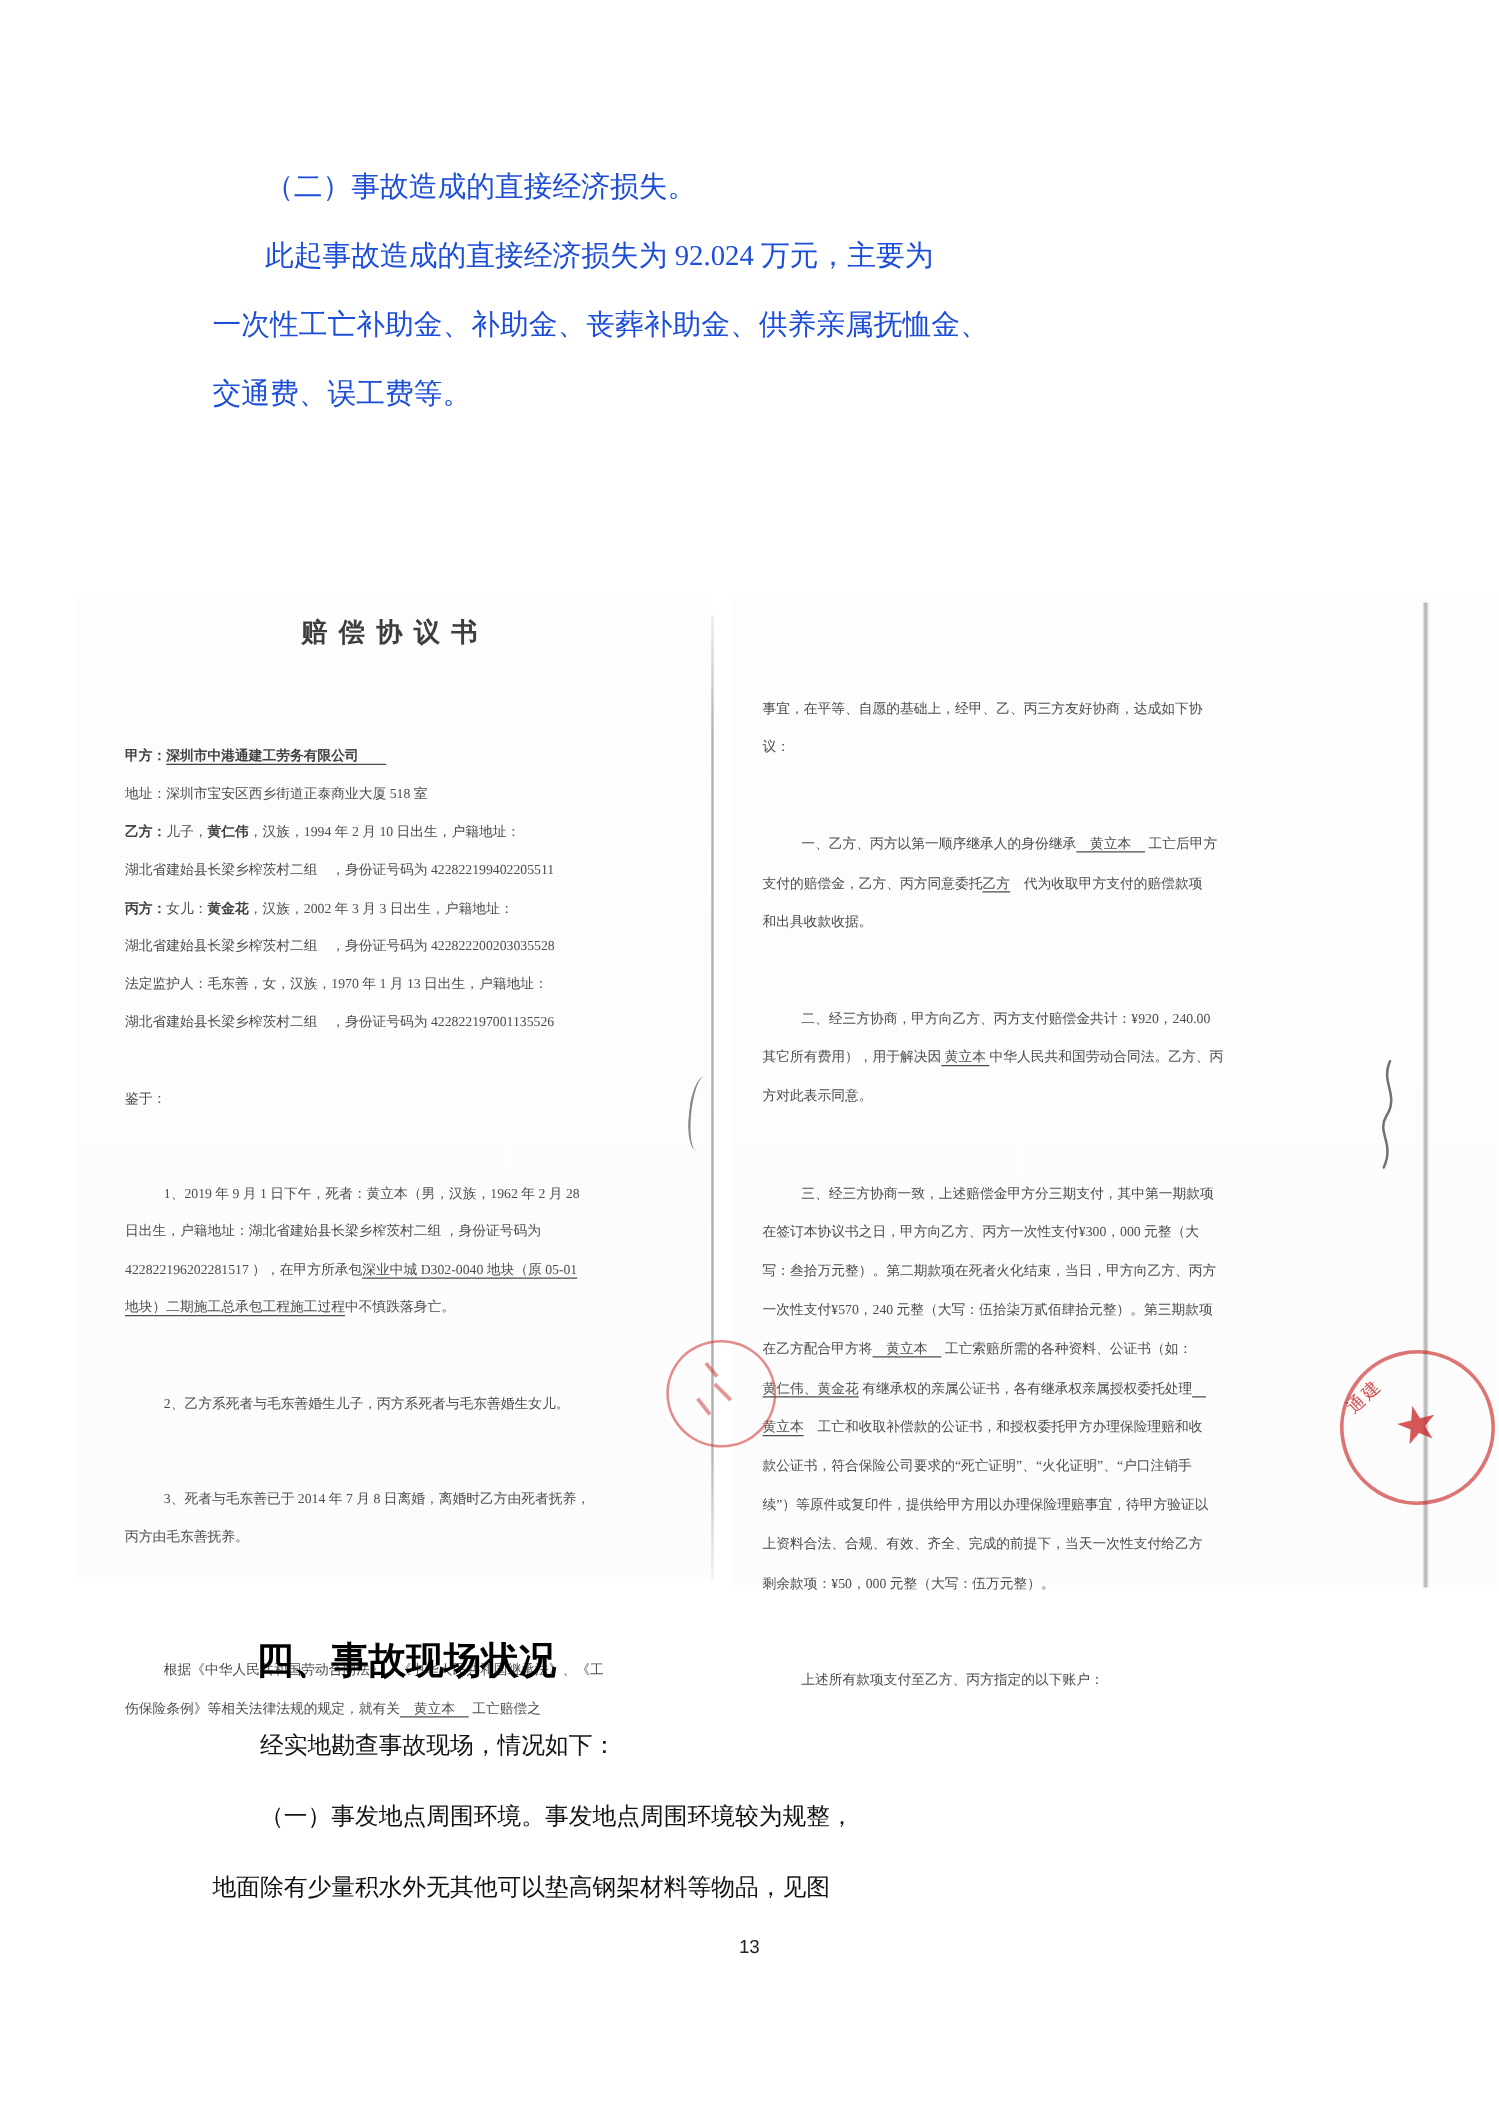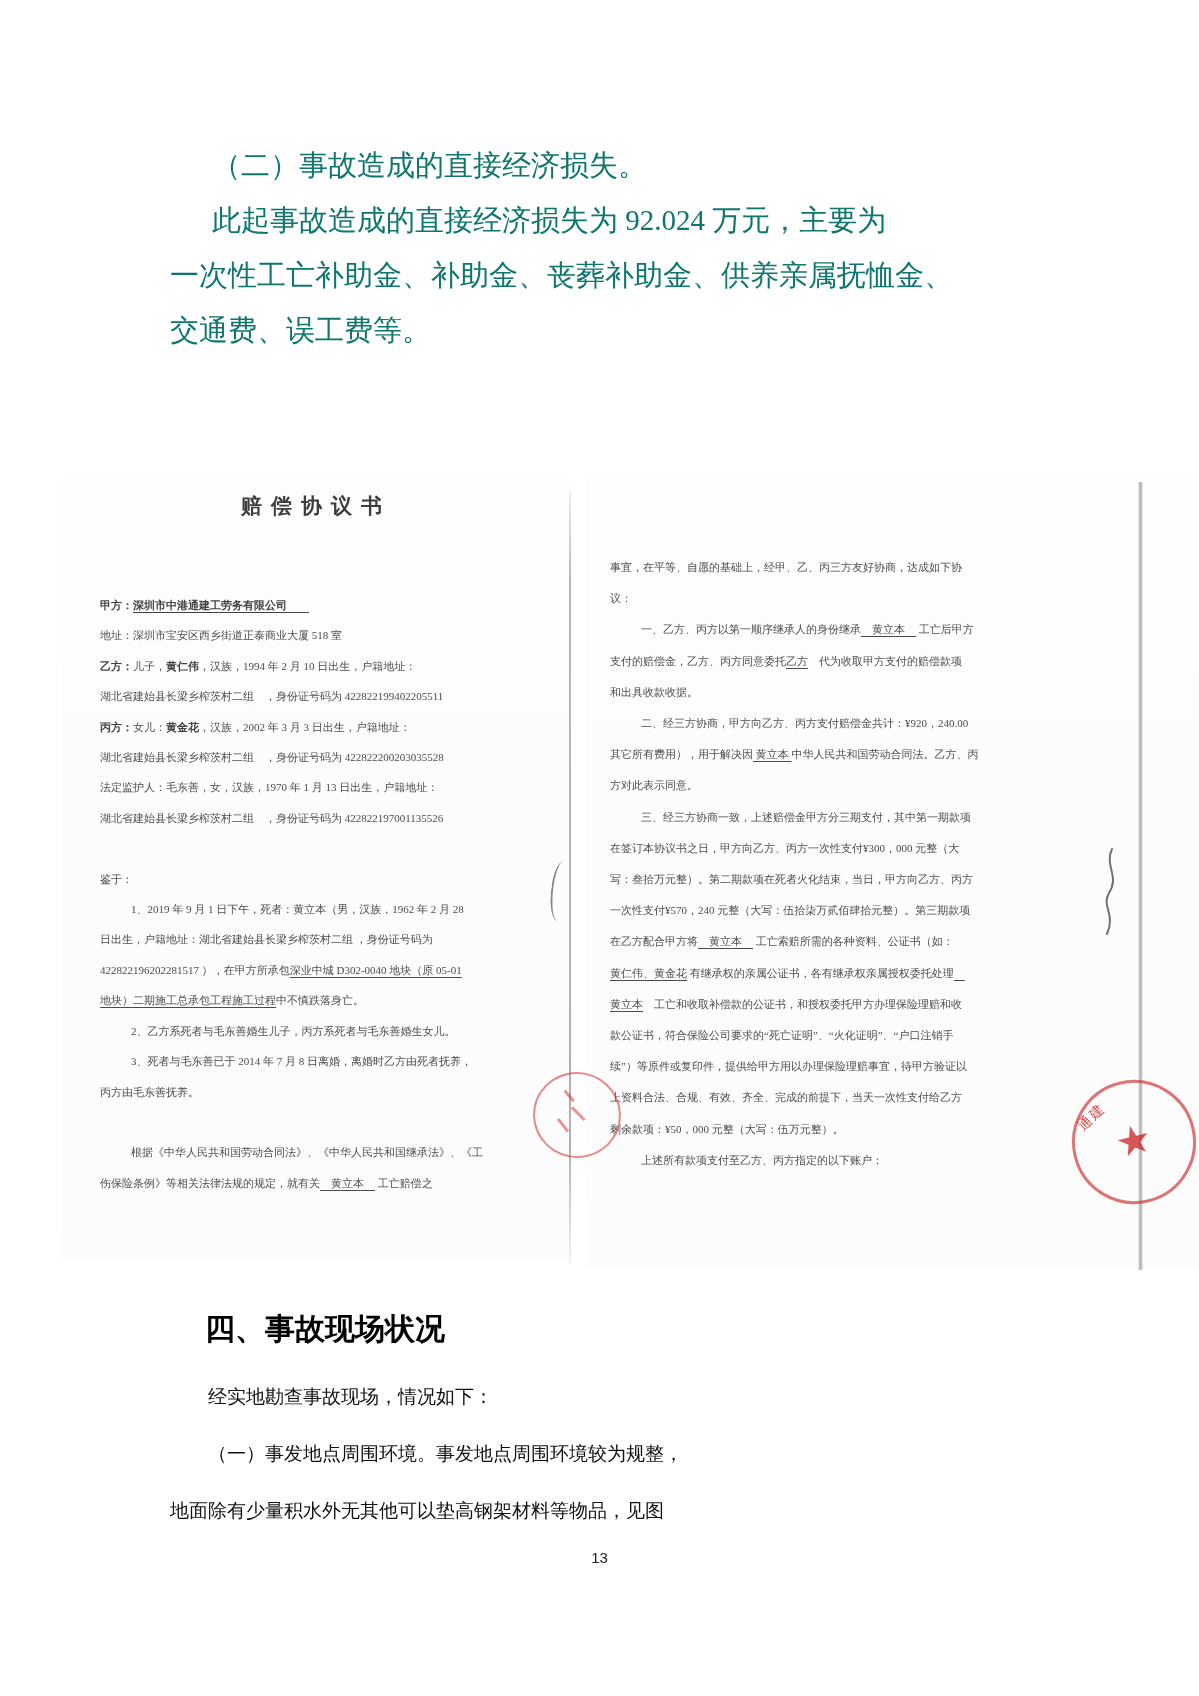--- a/index.html
+++ b/index.html
@@ -2,22 +2,22 @@
 <html><head>
 <meta charset="utf-8">
 <style>
   html,body{margin:0;padding:0;}
   body{
     width:1199px;height:1696px;position:relative;overflow:hidden;
     background:#ffffff;
     font-family:"Liberation Serif","DejaVu Serif",serif;
   }
   
-  .intro{position:absolute;left:170px;top:138px;width:900px;color:#0f766e;
-         font-size:29px;}
+  .intro{position:absolute;left:170px;top:122px;width:900px;color:#1d4ed8;
+         font-size:23px;}
   .intro .tline{line-height:55px;white-space:nowrap;}
   .intro .ind{padding-left:42px;}
 
   .section{position:absolute;left:170px;top:1306px;width:920px;color:#111;}
   .section-heading{
     font-family:"Liberation Sans","DejaVu Sans",sans-serif;
     font-weight:700;font-size:30px;line-height:46px;padding-left:35px;
     color:#000;margin-bottom:16px;white-space:nowrap;}
   .section .tline{font-size:19px;line-height:57px;white-space:nowrap;}
   .section .ind{padding-left:38px;}
@@ -32,21 +32,21 @@
   #scanR{left:586px;top:478px;width:613px;height:790px;}
 
   .scan-title{position:absolute;top:14px;left:0;width:100%;text-align:center;
     font-size:21px;letter-spacing:9px;font-weight:600;color:#3d3d3d;white-space:nowrap;}
 
   .scan-body{position:absolute;font-size:11px;}
   #scanL .scan-body{top:112px;left:38px;width:460px;}
   #scanL .tline{line-height:30.4px;white-space:nowrap;}
   #scanR .scan-body{top:74px;left:24px;width:470px;}
   #scanR .tline{line-height:31.2px;white-space:nowrap;}
-  .scan .ind{padding-left:31px;}
+  .scan .ind{padding-left:31px;margin-top:46px;}
   .u{text-decoration:underline;text-underline-offset:3px;text-align:right;}
   .b{font-weight:700;color:#424242;}
 
   
   .edge-left{position:absolute;left:569px;top:492px;width:2px;height:772px;
     background:linear-gradient(180deg,rgba(150,150,150,.15),#b5b5b5 12%,#b0b0b0 85%,rgba(150,150,150,.1));}
   .edge-right{position:absolute;left:1138px;top:482px;width:5px;height:788px;
     background:linear-gradient(90deg,rgba(0,0,0,.03),rgba(95,95,95,.5),rgba(0,0,0,.04));}
 
   

